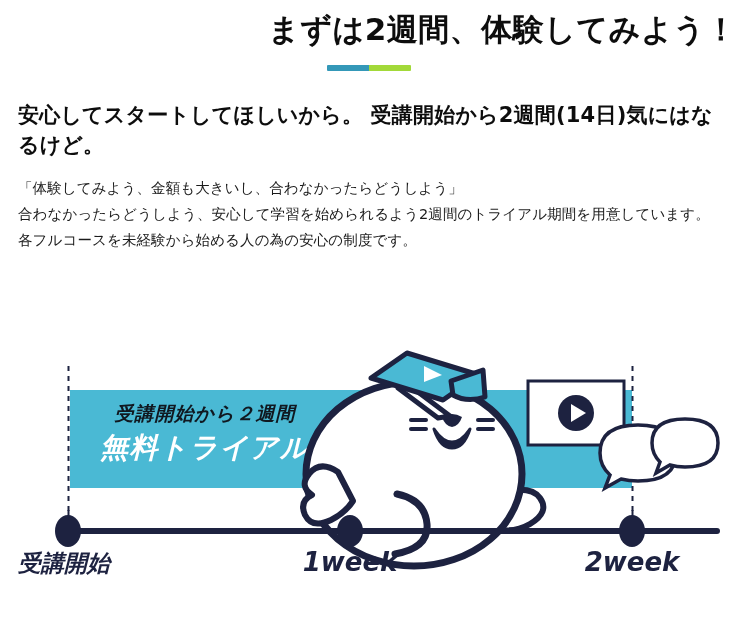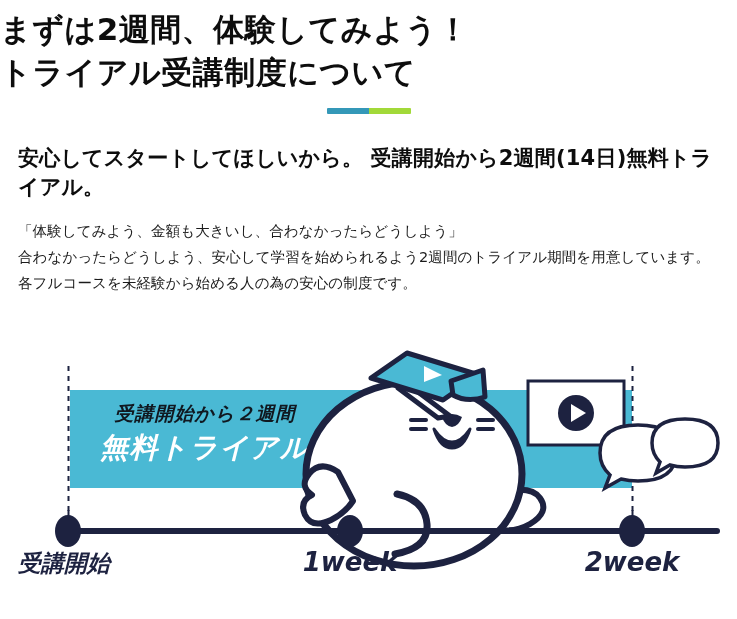--- a/index.html
+++ b/index.html
@@ -11,21 +11,21 @@
     width: 737px; height: 619px;
     font-family: "DejaVu Sans", "Liberation Sans", sans-serif;
     color: #111111;
     overflow: hidden;
     position: relative;
   }
 
   
   .heading-block {
     padding-top: 8px;
-    text-align: left;
+    text-align: right;
   }
   .heading-line {
     font-size: 31px;
     font-weight: 700;
     letter-spacing: 0.5px;
     line-height: 1.38;
     color: #0d0d0d;
     white-space: nowrap;
   }
   .divider {
@@ -64,28 +64,27 @@
     left: 0; top: 328px;
     width: 638px; height: 289px; font-style: italic;
   }
   .figure svg { display: block; }
 </style>
 </head>
 <body>
 
 <div class="heading-block">
   <div class="heading-line">まずは2週間、体験してみよう！</div>
-  <div class="heading-line">トライアル受講制度について</div>
   <div class="divider">
     <span class="seg" id="div-left" style="background: rgb(52, 152, 184);"></span>
     <span class="seg" id="div-right" style="background: rgb(162, 217, 57);"></span>
   </div>
 </div>
 
-<div class="lead">安心してスタートしてほしいから。 受講開始から2週間(14日)無料トライアル。</div>
+<div class="lead">安心してスタートしてほしいから。 受講開始から2週間(14日)気にはなるけど。</div>
 
 <div class="body-copy">
   <p>「体験してみよう、金額も大きいし、合わなかったらどうしよう」</p>
   <p>合わなかったらどうしよう、安心して学習を始められるよう2週間のトライアル期間を用意しています。各フルコースを未経験から始める人の為の安心の制度です。</p>
 </div>
 
 <div class="figure">
   <svg width="737" height="289" viewBox="0 0 737 289" xmlns="http://www.w3.org/2000/svg">
 
     <rect id="banner-rect" x="70" y="62" width="562" height="98" fill="#4ab9d4"></rect>

